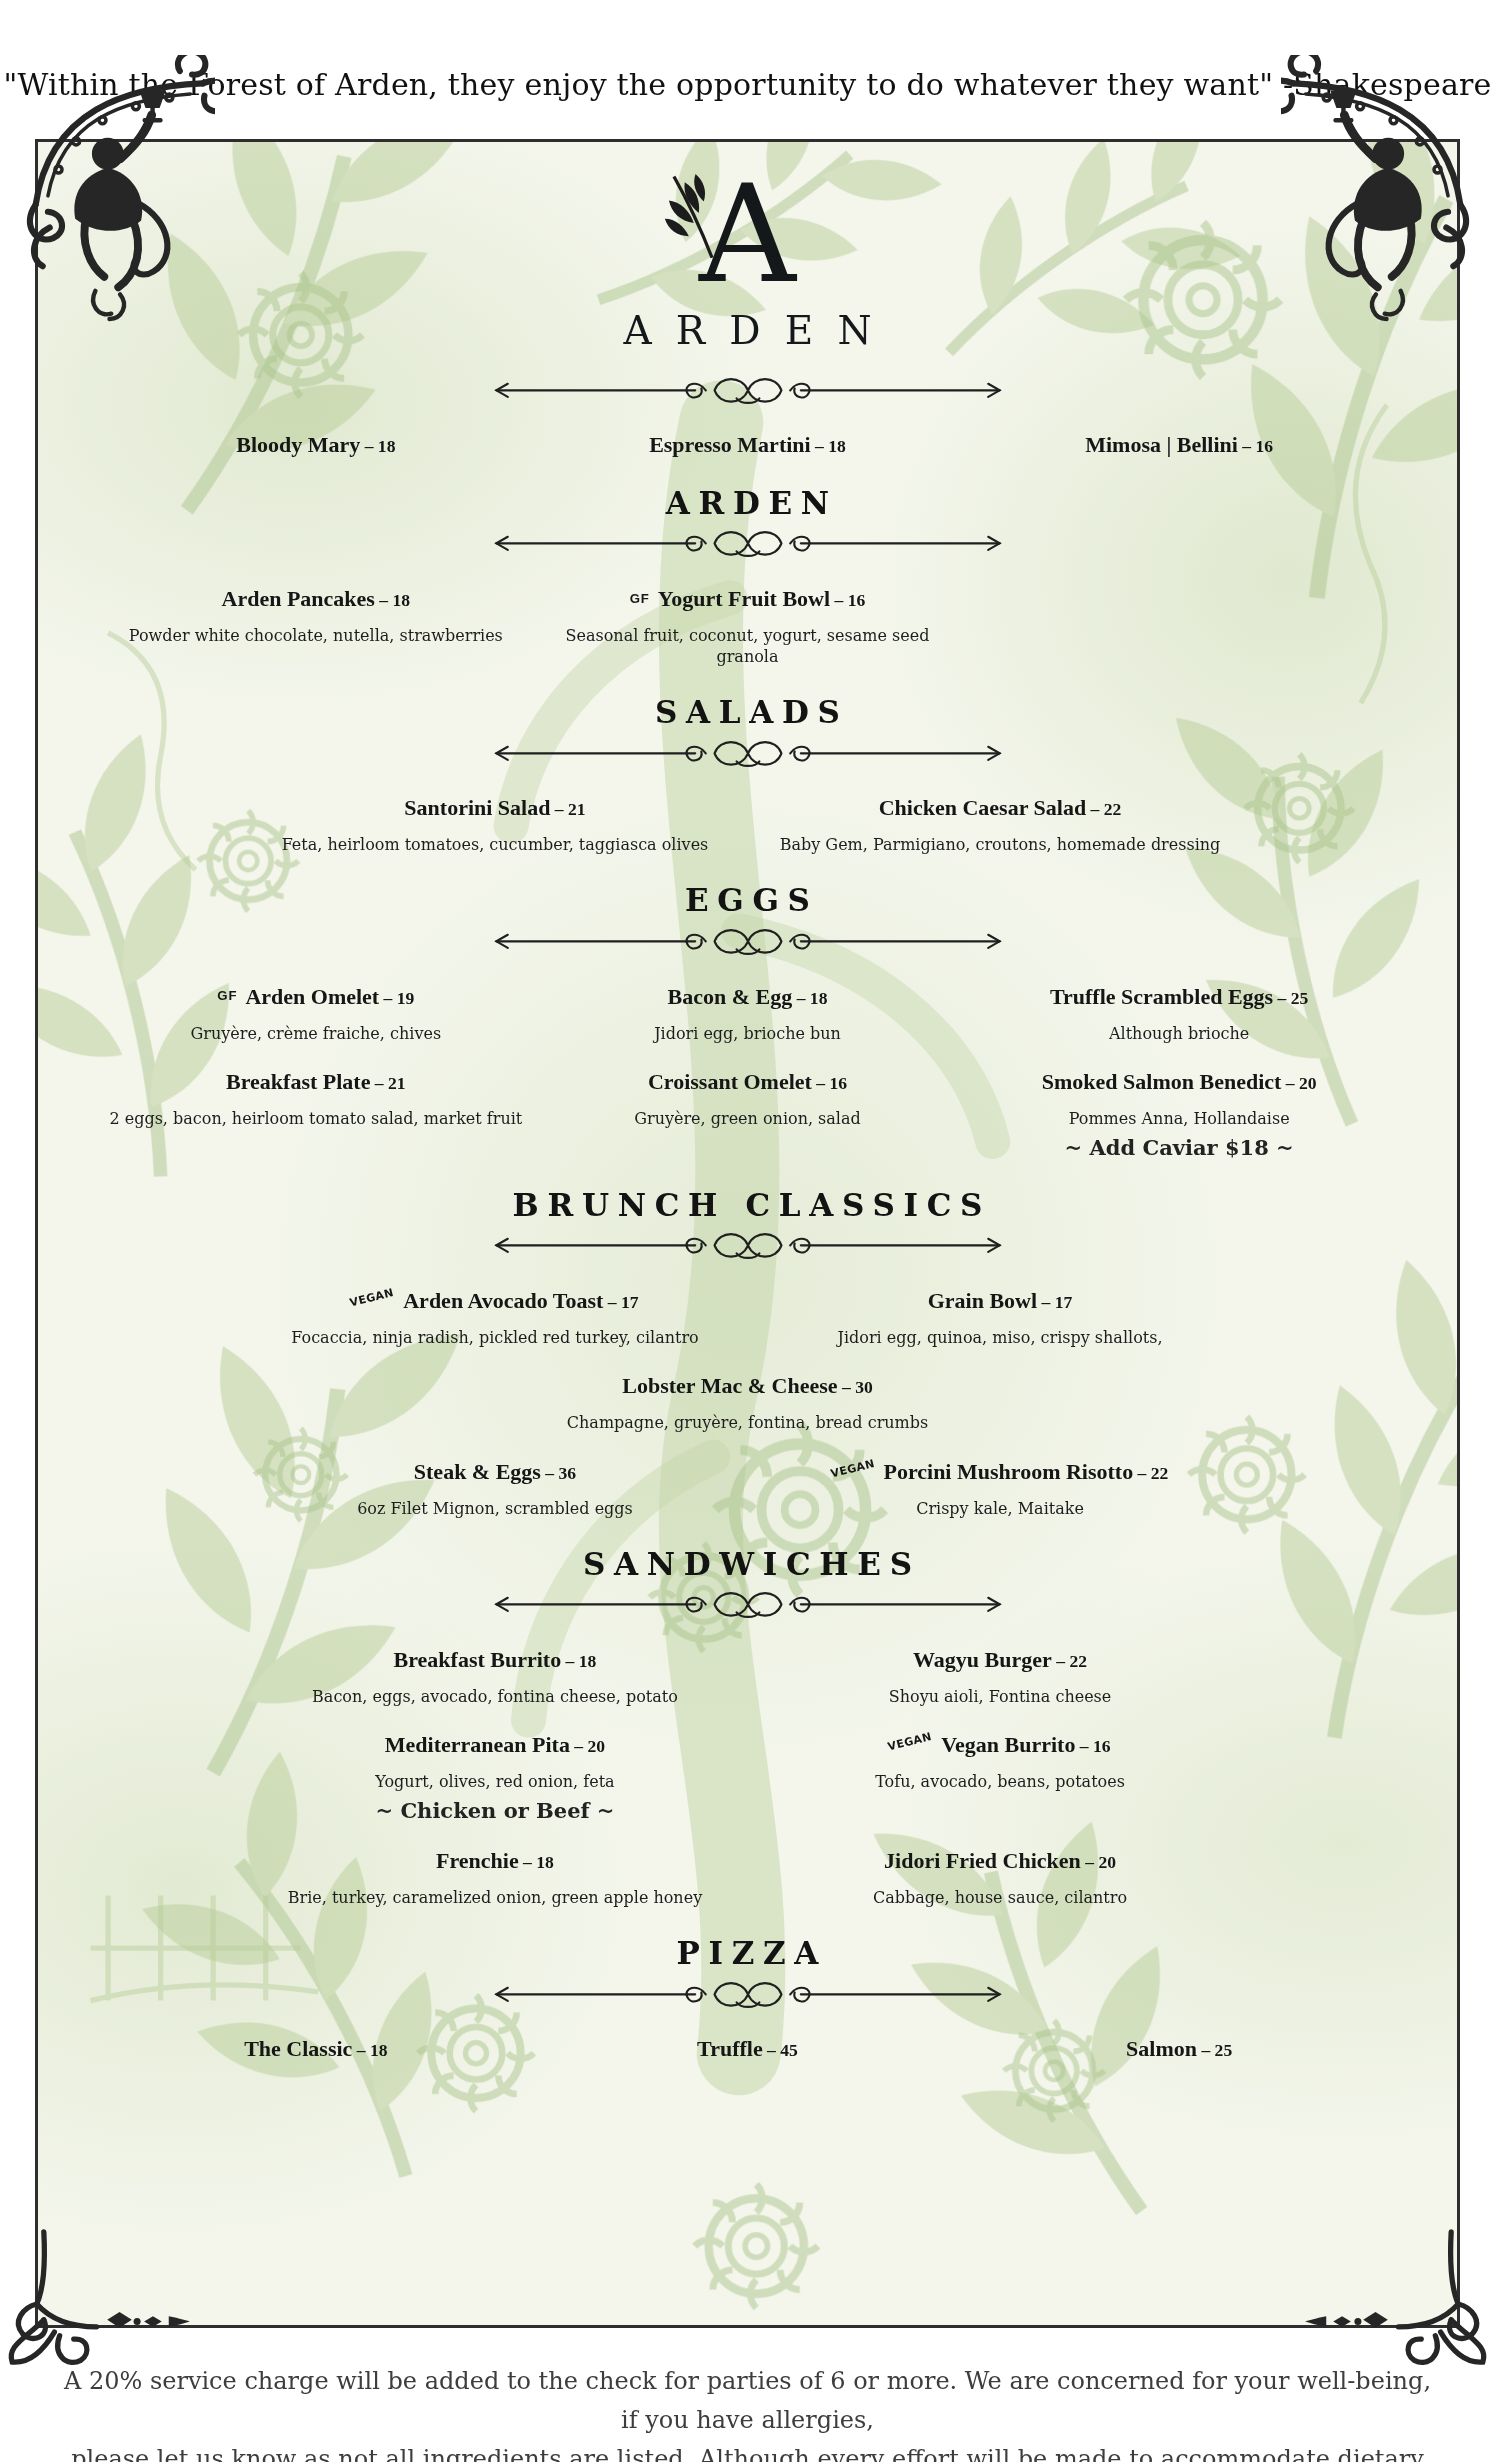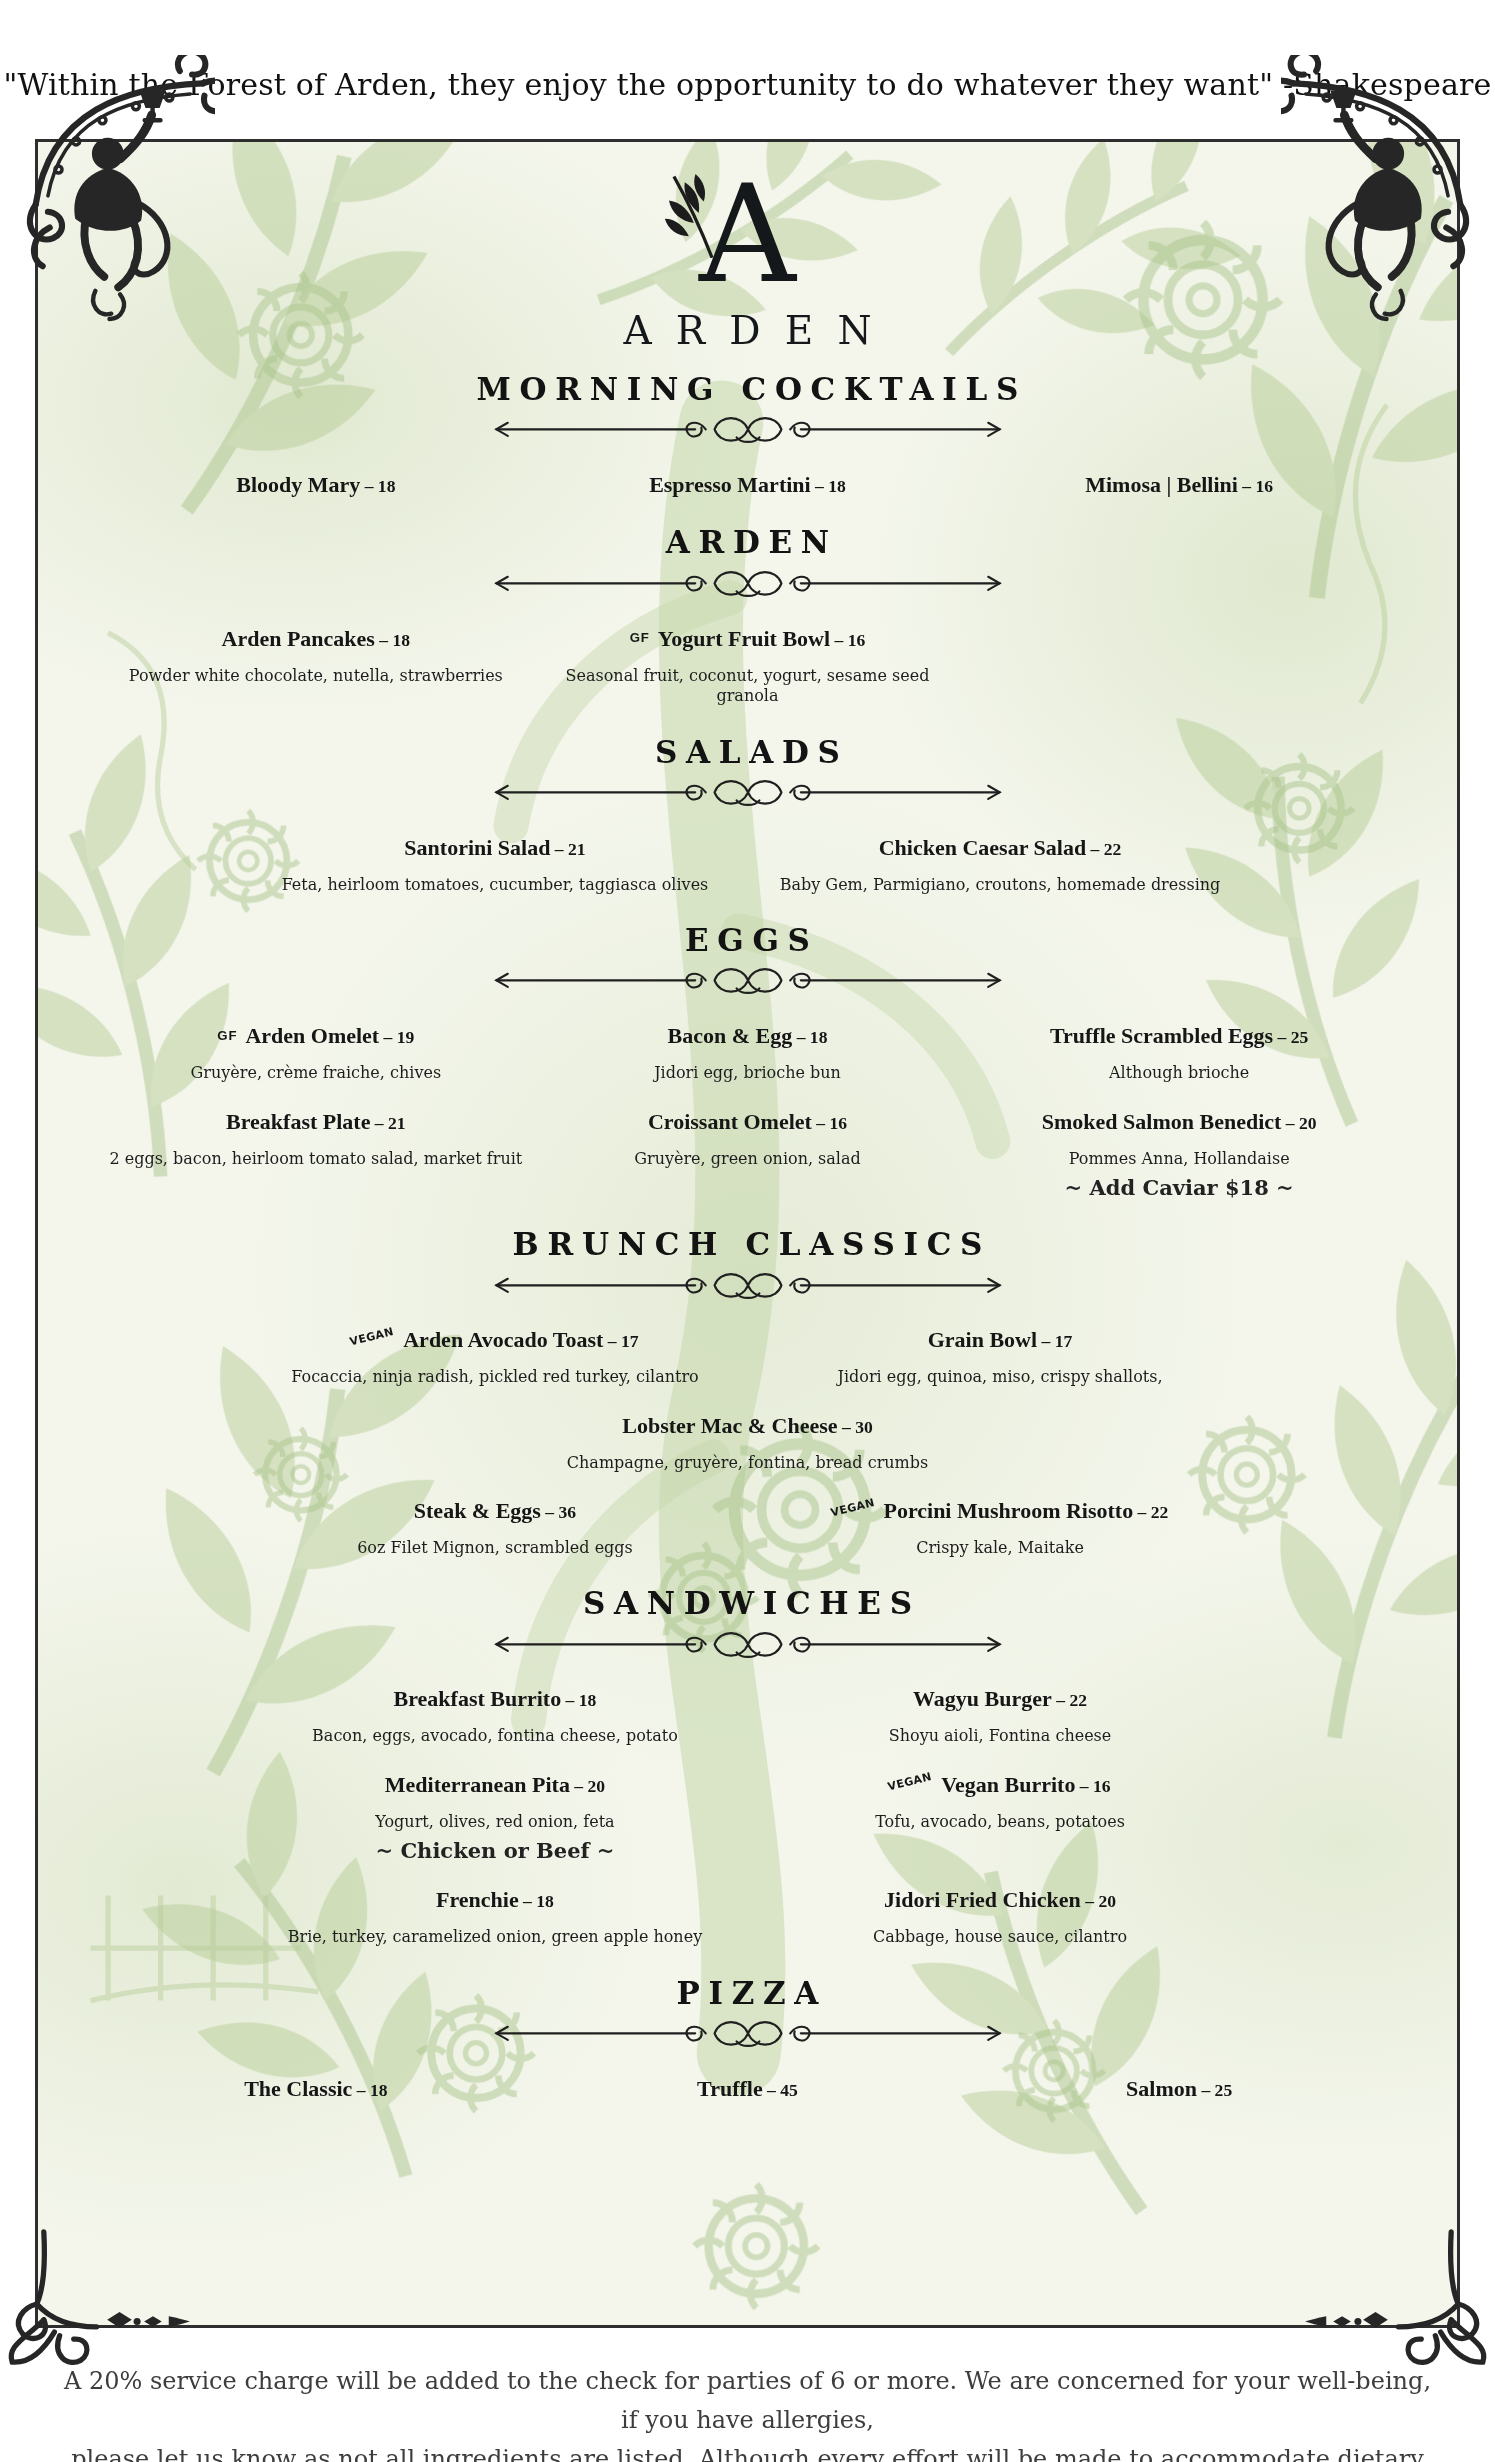--- a/index.html
+++ b/index.html
@@ -239,21 +239,20 @@
             <path d="M42 52 c2 -16 -4 -29 -17 -37 c-2 15 5 27 17 37z" stroke="none"></path>
             <path d="M30 80 c-14 0 -25 -8 -29 -21 c13 0 23 9 29 21z" stroke="none"></path>
             <path d="M48 38 c4 -12 0 -25 -10 -33 c-4 12 0 24 10 33z" stroke="none"></path>
           </g>
         </svg>
         <div class="logo-a">A</div>
       </div>
       <div class="brand-name">ARDEN</div>
       <div id="sections">
           <div class="section">
-            <h2 class="section-title">MORNING COCKTAILS</h2>
             <svg class="divider" viewBox="0 0 600 44">
     <g stroke="#1f1f1f" stroke-width="2.4" fill="none" stroke-linecap="round">
       <line x1="14" y1="22" x2="240" y2="22"></line>
       <line x1="360" y1="22" x2="586" y2="22"></line>
       <path d="M27 14.5 L14 22 L27 29.5"></path>
       <path d="M573 14.5 L586 22 L573 29.5"></path>
       <path d="M252 22 c-9 -13 -26 -7 -21 3 c4 9 19 5 16 -5"></path>
       <path d="M348 22 c9 -13 26 -7 21 3 c-4 9 -19 5 -16 -5"></path>
       <path d="M262 22 c6 -17 31 -17 38 0 c7 17 32 17 38 0 c-6 -17 -31 -17 -38 0 c-7 17 -32 17 -38 0 z"></path>
       <path d="M287 31 c5 7 21 7 26 0"></path>

